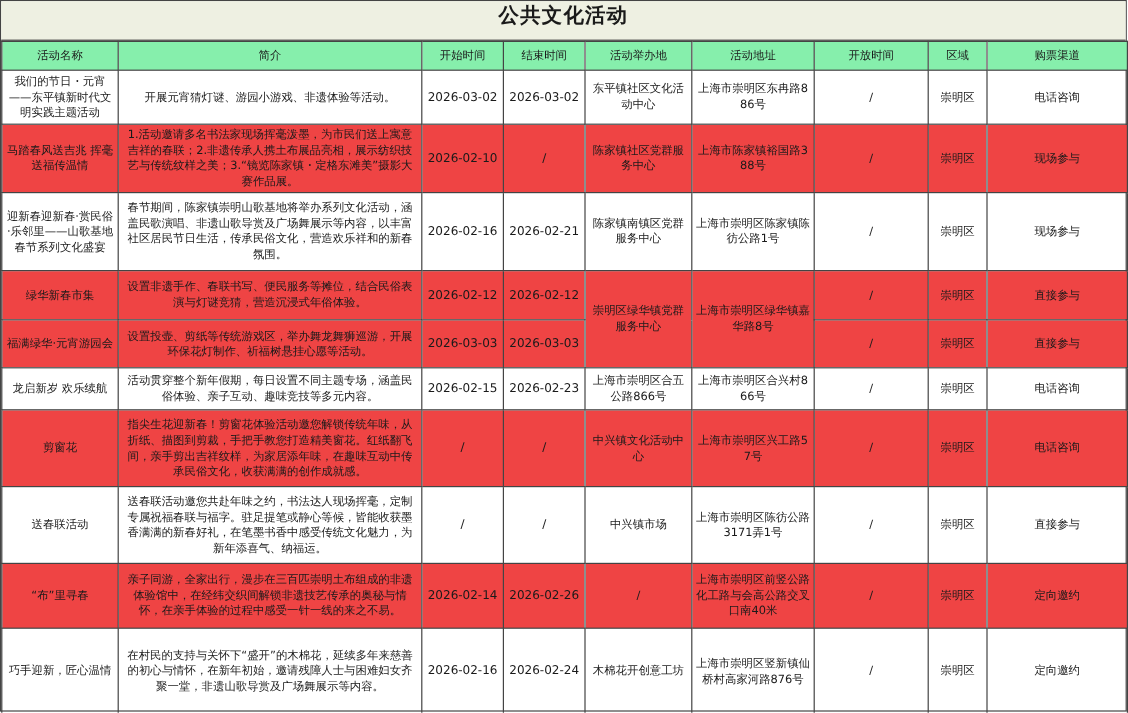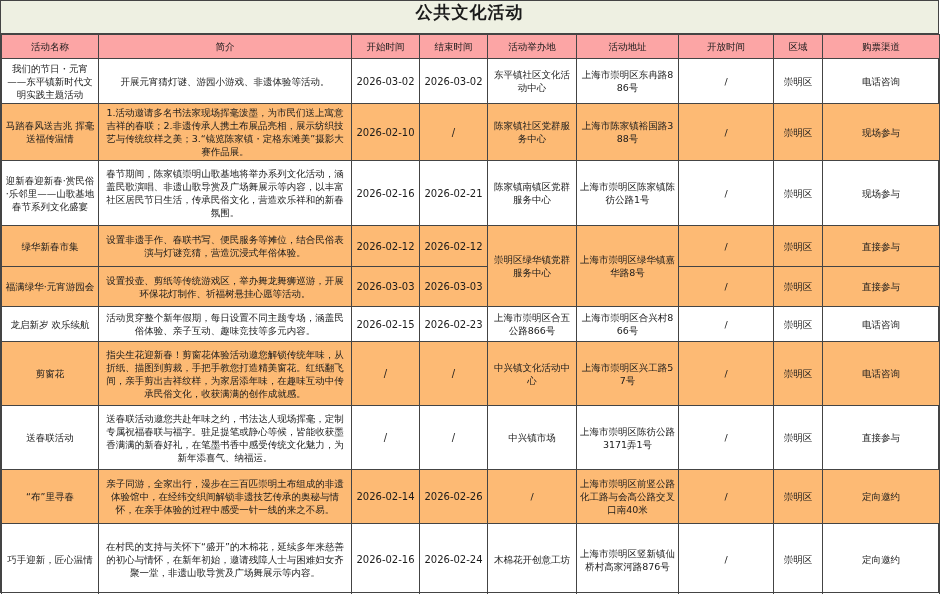--- a/index.html
+++ b/index.html
@@ -2,22 +2,22 @@
 <html><head>
 <meta charset="utf-8">
 <style>
   html, body { margin: 0; padding: 0; background: #ffffff; }
   body { width: 940px; height: 594px; overflow: hidden; font-family: "DejaVu Sans", "Liberation Sans", sans-serif; color: #1a1a1a; }
   .sheet { position: relative; width: 939px; height: 593px; border: 1px solid #444; box-sizing: border-box; }
   .title-bar { height: 33px; background: #eef0e2; border-bottom: 1px solid #444; display: flex; align-items: flex-start; justify-content: center; box-sizing: border-box; }
   .title-bar span { font-size: 17px; font-weight: bold; letter-spacing: 1px; }
   table { border-collapse: collapse; table-layout: fixed; width: 938px; }
   td, th { border: 1px solid #444; text-align: center; vertical-align: middle; padding: 1px 3px; font-size: 9.5px; line-height: 13px; word-break: break-all; overflow: hidden; }
-  th { font-weight: normal; height: 21px; font-size: 9.5px; background: #fca5a5; }
-  tr.shade td { background: #fdba74; }
+  th { font-weight: normal; height: 21px; font-size: 9.5px; background: #86efac; }
+  tr.shade td { background: #ef4444; }
   td.date { font-size: 10px; white-space: nowrap; padding: 0 2px; margin-top: 44px; }
   td.intro { padding: 1px 5px; margin-top: 20px; }
 </style>
 </head>
 <body>
 
 <div class="sheet">
   <div class="title-bar">
     <span>公共文化活动</span>
   </div>

